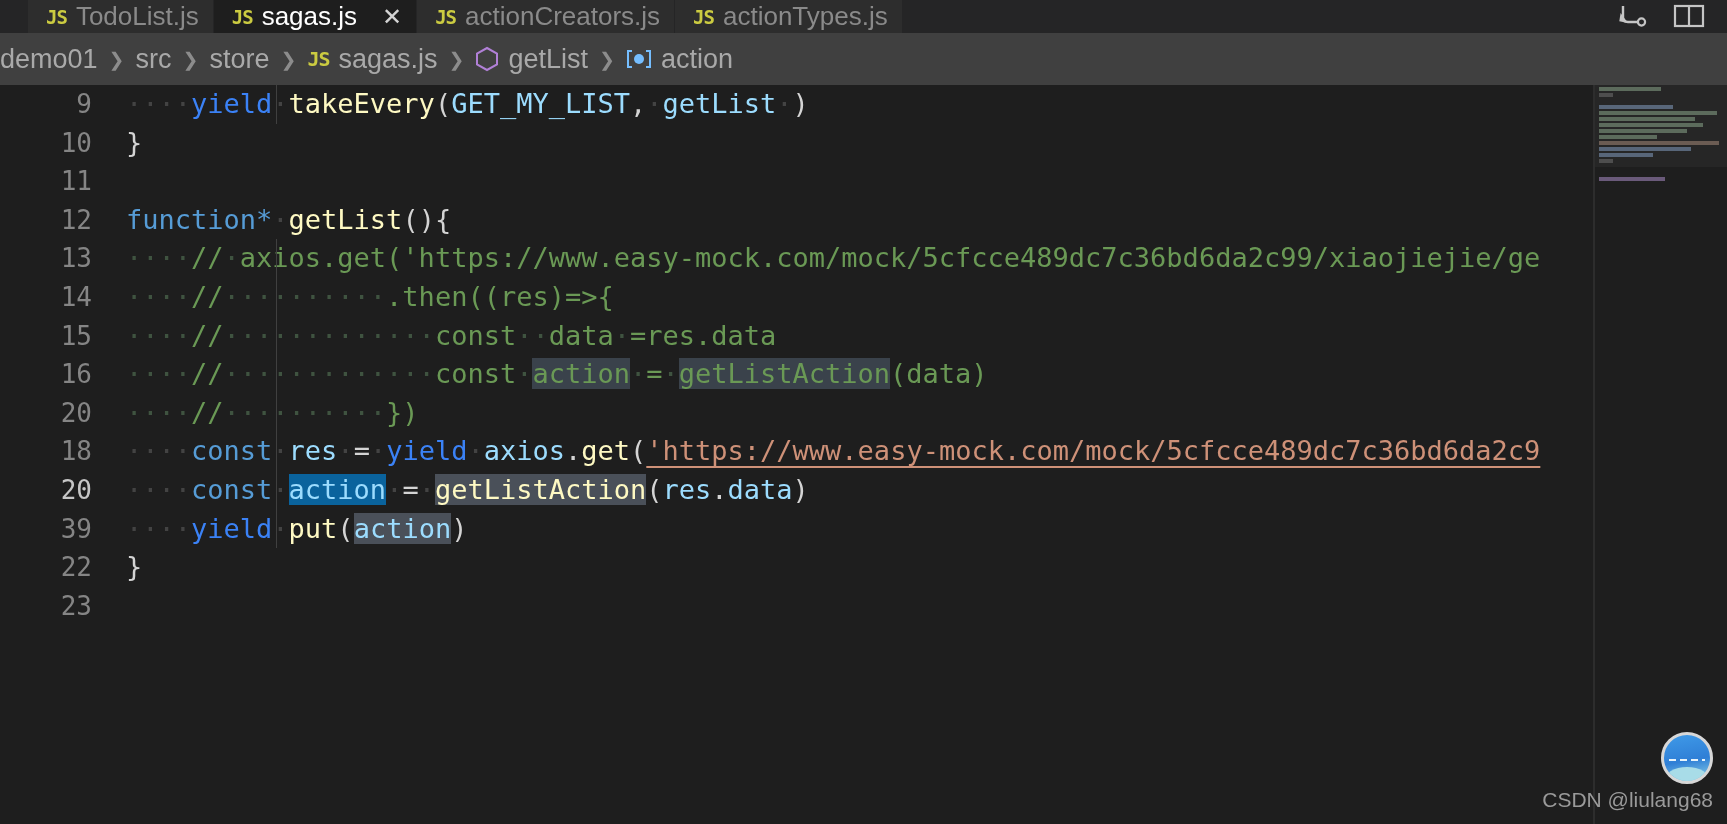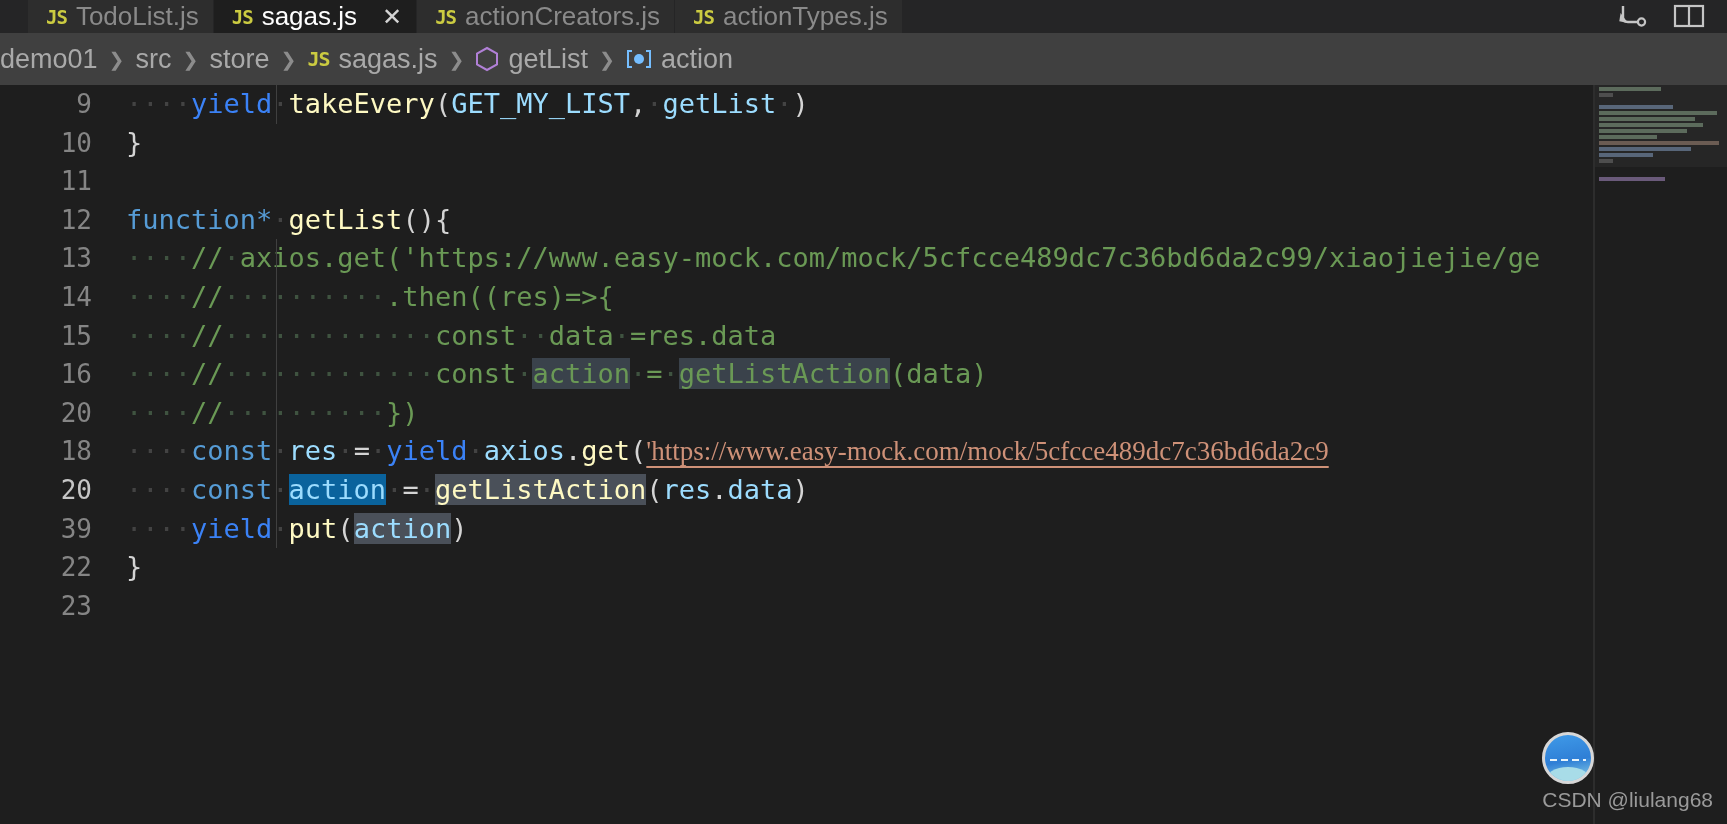--- a/index.html
+++ b/index.html
@@ -108,21 +108,20 @@
   .cmtdot    { color: #3f5340; }
 
   .hl-sel  { background: #0a639d; }      
   .hl-occ  { background: #4a5059; }      
   .hl-occ-c{ background: #3a424b; }
 
   .link-u {
     text-decoration: underline;
     text-decoration-color: #ce9178;
     text-underline-offset: 6px;
-    font-family: Liberation Serif, serif;
   }
 
   
   .minimap {
     position: absolute; top: 0; right: 0; width: 132px; height: 739px;
     background: #1e1e1e; overflow: hidden;
   }
   .mmline { height: 4px; margin: 2px 0 0 4px; }
   .mm-slider {
     position: absolute; top: 0; right: 0; width: 132px; height: 82px;
@@ -131,21 +130,21 @@
 
   
   .vrule {
     position: absolute; top: 0; right: 132px; width: 2px; height: 739px;
     background: #2d2d2d;
   }
 
   
   .watermark {
     position: absolute; right: 14px; bottom: 12px;
-    display: flex; flex-direction: column; align-items: flex-start;
+    display: flex; flex-direction: column; align-items: flex-end;
     pointer-events: none;
   }
   .wm-avatar {
     width: 52px; height: 52px; border-radius: 50%;
     background: linear-gradient(170deg, #3f9ae8 0%, #2f7fd6 55%, #8fd4e8 100%);
     border: 3px solid #d7d7d7;
     position: relative; overflow: hidden;
     margin-bottom: 4px;
   }
   .wm-avatar::after {

